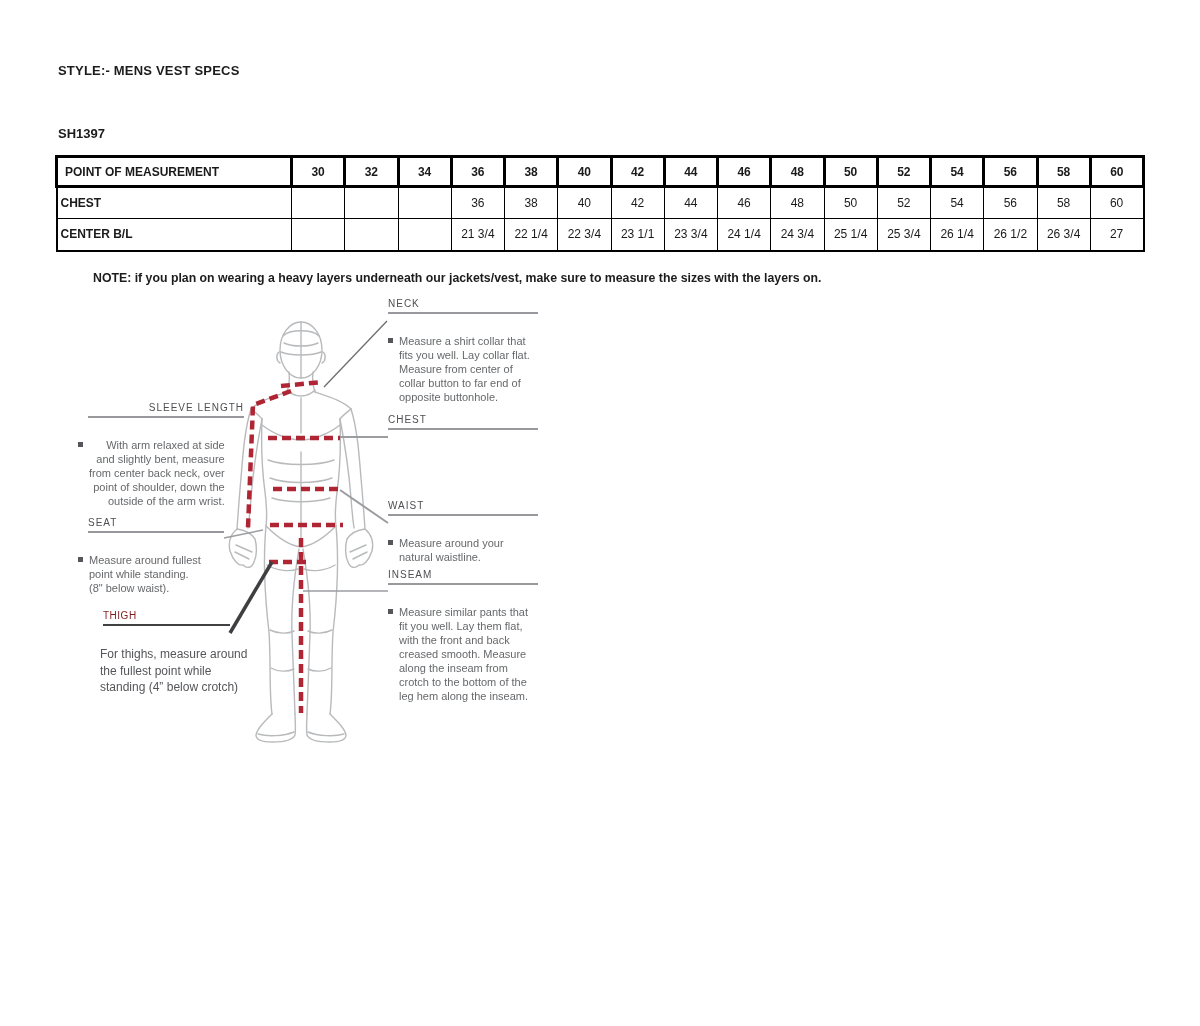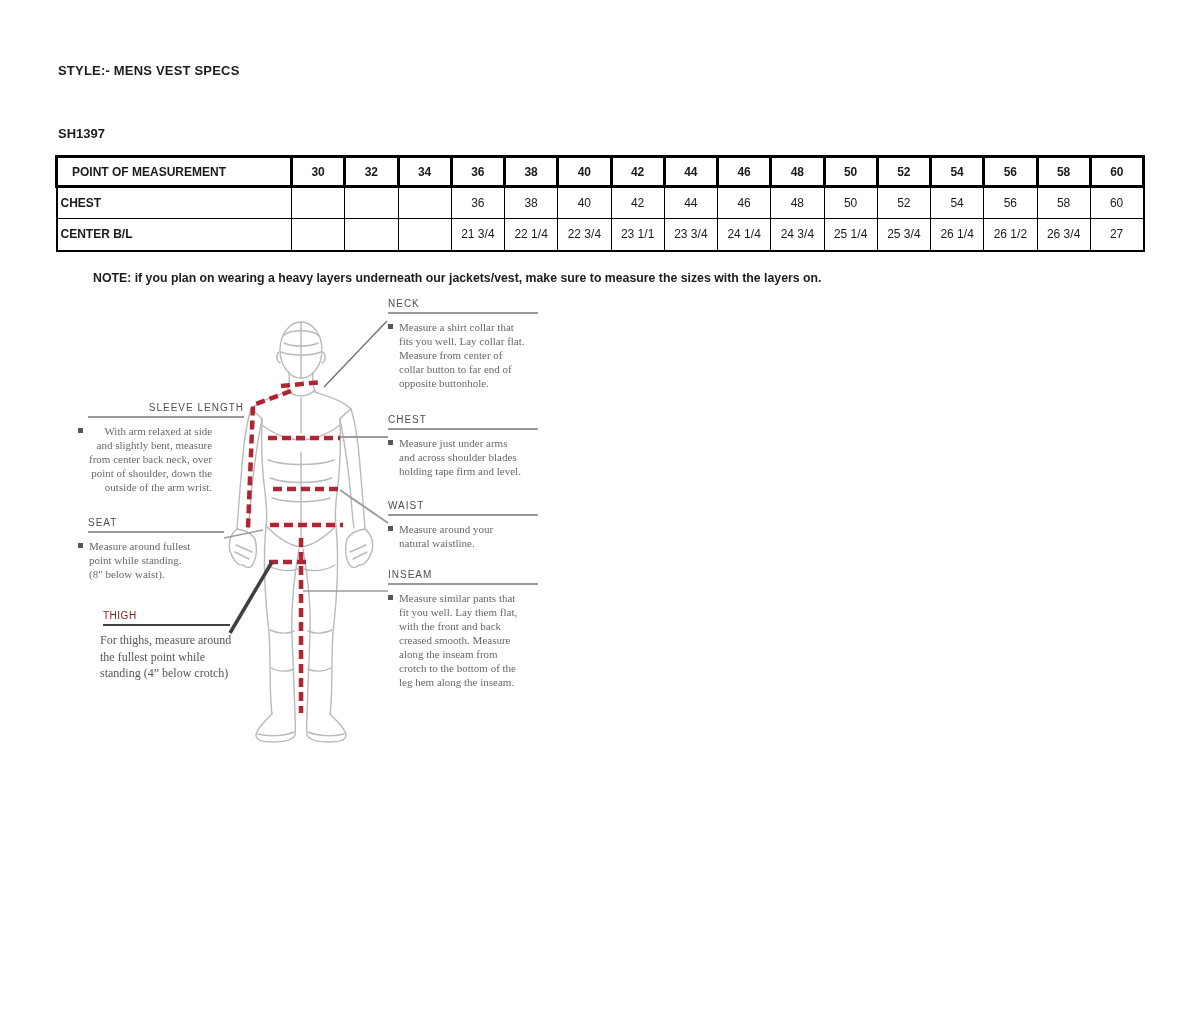--- a/index.html
+++ b/index.html
@@ -6,31 +6,31 @@
   body { background:#ffffff; font-family:"Liberation Sans", sans-serif; }
   .page { position:relative; width:1200px; height:992px; background:#ffffff; overflow:hidden; color:#1a1a1a; }
 
   .title-line1 { position:absolute; left:58px; top:63px; font-size:13px; font-weight:bold; letter-spacing:0.2px; color:#1c1c1c; }
   .title-line2 { position:absolute; left:58px; top:90px; font-size:13px; font-weight:bold; color:#1c1c1c;margin-top:36px; }
 
   table.size-table { position:absolute; left:55px; top:155px; width:1090px; border-collapse:collapse; table-layout:fixed; border:2px solid #000; }
   table.size-table th, table.size-table td { font-size:12px; text-align:center; vertical-align:middle; overflow:hidden; white-space:nowrap; }
   table.size-table th { border:3px solid #000; font-weight:bold; height:30px; }
   table.size-table td { border:1.5px solid #000; height:32px; font-weight:normal; }
-  table.size-table th.poml { text-align:left; padding-left:14px; width:235px; }
+  table.size-table th.poml { text-align:left; padding-left:7px; width:235px; }
   table.size-table td.rowlabel { text-align:left; padding-left:3px; font-weight:bold; }
 
   .note-line { position:absolute; left:57px; top:271px; font-size:12.3px; font-weight:bold; color:#1c1c1c;margin-left:36px; }
 
   .diagram-svg { position:absolute; left:0; top:290px; width:600px; height:480px; }
 
   .callout { position:absolute; }
   .callout .hd { font-size:10px; letter-spacing:1px; color:#4e4f53; padding-bottom:3px; border-bottom:2px solid #97999c; }
   .callout.thigh .hd { border-bottom:2.5px solid #414143; color:#7f1d1d; letter-spacing:0.5px; }
-  .callout .body { display:flex; margin-top:6px; font-size:11px; line-height:14px; color:#66686b; white-space:pre-line;font-family:Liberation Serif, serif; }
+  .callout .body { display:flex; margin-top:20px; font-size:11px; line-height:14px; color:#66686b; white-space:pre-line; }
   .callout .bullet { width:5px; height:5px; background:#55565a; margin:4px 6px 0 0; flex-shrink:0; }
   .callout.thigh .body { font-size:12px; line-height:16.5px; color:#55565a; }
 </style>
 </head>
 <body>
 
 <div class="page">
 
   <div class="title-line1">STYLE:- MENS VEST SPECS</div>
   <div class="title-line2">SH1397</div>
@@ -185,23 +185,20 @@
     <div class="hd">NECK</div>
     <div class="body"><span class="bullet"></span><span>Measure a shirt collar that
 fits you well. Lay collar flat.
 Measure from center of
 collar button to far end of
 opposite buttonhole.</span></div>
   </div>
 
   <div class="callout" style="left:388px; top:414px; width:150px;">
     <div class="hd">CHEST</div>
-    <div class="body"><span class="bullet"></span><span>Measure just under arms
-and across shoulder blades
-holding tape firm and level.</span></div>
   </div>
 
   <div class="callout" style="left:388px; top:500px; width:150px;">
     <div class="hd">WAIST</div>
     <div class="body"><span class="bullet"></span><span>Measure around your
 natural waistline.</span></div>
   </div>
 
   <div class="callout" style="left:388px; top:569px; width:150px;">
     <div class="hd">INSEAM</div>

